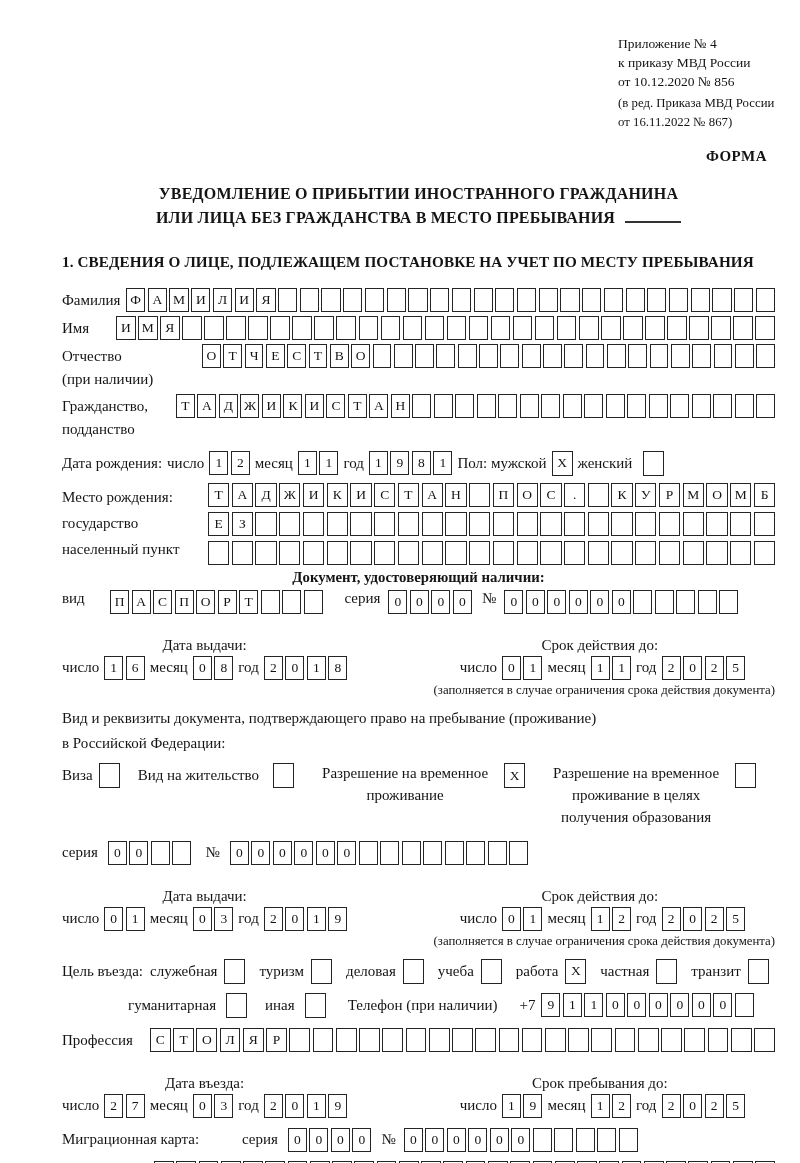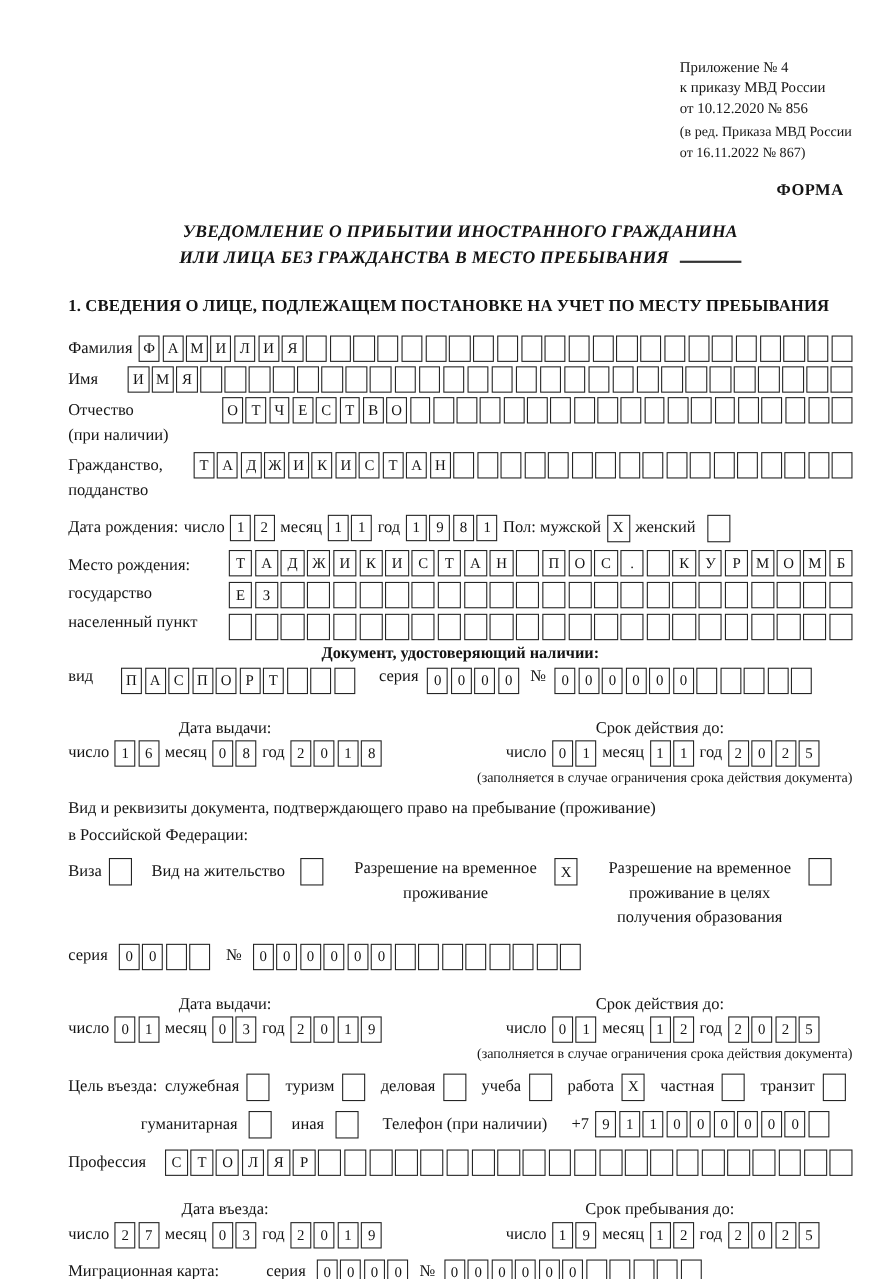--- a/index.html
+++ b/index.html
@@ -1,25 +1,25 @@
 <!DOCTYPE html>
 <html><head>
 <meta charset="utf-8">
 <style>
   * { margin:0; padding:0; box-sizing:border-box; }
   html,body { background:#ffffff; }
   .page{
     position:relative; width:800px; height:1163px; overflow:hidden;
-    background:#fff; padding:51px 25px 0 62px;
+    background:#fff; padding:34px 25px 0 62px;
     font-family:"Liberation Serif", serif; color:#141414; font-size:15px;
   }
   .appendix{ margin-left:556px; width:175px; font-size:13.5px; line-height:1.42; }
   .appendix .small{ font-size:12.8px; margin-top:3px; line-height:1.42; }
   .forma{ text-align:right; padding-right:8px; font-weight:bold; font-size:15px; margin-top:17px; letter-spacing:.5px; }
-  .title{ text-align:center; font-weight:bold; font-size:16px; margin-top:17px; line-height:1.5; letter-spacing:.2px;font-style:italic; }
+  .title{ text-align:center; font-weight:bold; font-size:16px; margin-top:17px; line-height:1.5; letter-spacing:.2px; }
   .blank-line{ display:inline-block; width:56px; border-bottom:2px solid #333; margin-left:10px; }
   .sec-heading{ font-weight:bold; font-size:15.2px; margin-top:23px; margin-bottom:17px; white-space:nowrap; letter-spacing:.1px; }
 
   .frow{ display:flex; align-items:flex-start; margin-bottom:4px; }
   .lbl{ flex:none; padding-top:4px; }
   .lbl2 div{ line-height:21px; padding-top:2px; }
   .boxrow{ display:flex; gap:2.5px; flex:1; min-width:0; }
   .cell{
     border:1.6px solid #252525; height:24px; background:#fff;
     display:flex; align-items:center; justify-content:center;

